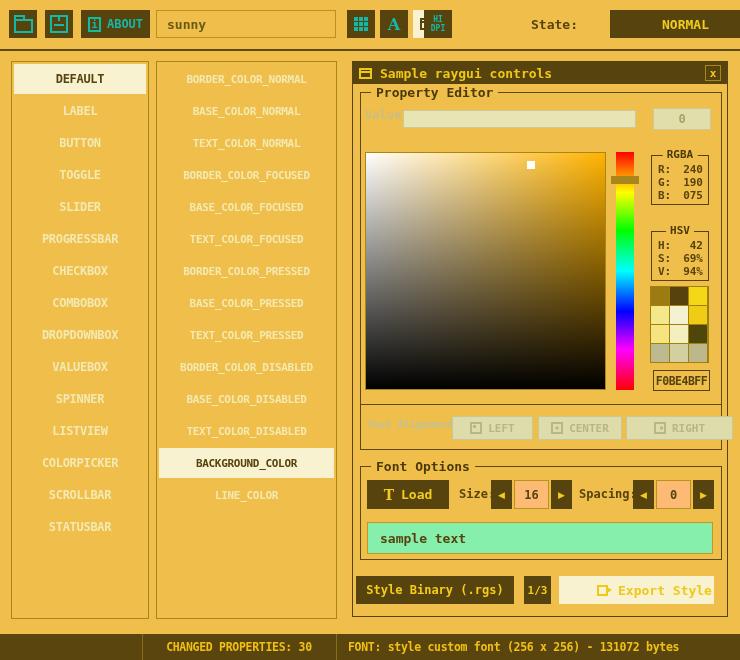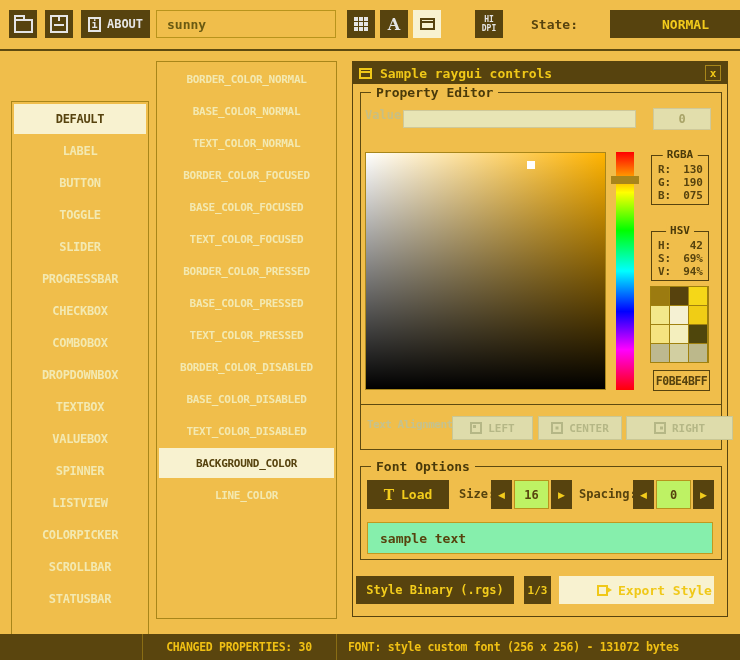--- a/index.html
+++ b/index.html
@@ -1,29 +1,29 @@
 <!DOCTYPE html>
 <html><head>
 <meta charset="utf-8">
 <style>
   html,body{margin:0;padding:0;background:#F0BE4B;}
   .app{position:relative;width:740px;height:660px;background:#F0BE4B;overflow:hidden;
        font-family:"DejaVu Sans Mono",monospace;font-weight:bold;color:#57430E;}
   .abs{position:absolute;box-sizing:border-box;}
 
   
-  .tbtn{position:absolute;top:10px;height:28px;background:#57430E;color:#e5e5e5;
+  .tbtn{position:absolute;top:10px;height:28px;background:#57430E;color:#14b8a6;
         display:flex;align-items:center;justify-content:center;box-sizing:border-box;cursor:pointer;}
   .btn-open{left:9px;width:28px;}
   .btn-save{left:45px;width:28px;}
   .btn-about{left:81px;width:69px;gap:6px;font-size:12px;}
   .btn-grid{left:347px;width:28px;}
   .btn-font{left:380px;width:28px;font-family:"DejaVu Serif",serif;font-size:16px;}
   .btn-window{left:413px;width:28px;background:#F8F2D0;color:#57430E;}
-  .btn-hidpi{left:475px;width:28px;flex-direction:column;font-size:8px;line-height:9px;}
+  .btn-hidpi{left:424px;width:28px;flex-direction:column;font-size:8px;line-height:9px;}
   .name-input{left:156px;top:10px;width:180px;height:28px;background:transparent;
         border:1px solid #B8941C;color:#6A5A12;font:inherit;font-weight:bold;font-size:13px;
         padding:0 0 0 10px;outline:none;}
   .state-label{left:531px;top:17px;font-size:13px;color:#57430E;}
   .state-dropdown{left:610px;top:10px;width:151px;height:28px;background:#57430E;color:#F3CC1C;
         display:flex;align-items:center;justify-content:center;font-size:13px;cursor:pointer;}
   .state-dropdown .chev{position:absolute;right:10px;font-size:10px;font-family:"DejaVu Sans",sans-serif;}
   .toolbar-sep{left:0;top:49px;width:740px;height:2px;background:#5E4A10;}
 
   
@@ -39,21 +39,21 @@
   .info-glyph::before{content:"i";}
   .grid-glyph{width:14px;height:14px;position:relative;}
   .grid-glyph::before{content:"";position:absolute;top:0;left:0;width:4px;height:4px;background:currentColor;
         box-shadow:5px 0 0 currentColor,10px 0 0 currentColor,0 5px 0 currentColor,5px 5px 0 currentColor,
         10px 5px 0 currentColor,0 10px 0 currentColor,5px 10px 0 currentColor,10px 10px 0 currentColor;}
   .window-glyph{width:15px;height:12px;border:2px solid currentColor;position:relative;box-sizing:border-box;}
   .window-glyph::before{content:"";position:absolute;left:0;right:0;top:1px;height:2px;background:currentColor;}
 
   
   .listbox{position:absolute;border:1px solid #A8861A;box-sizing:border-box;padding-top:2px;}
-  #controls-list{left:11px;top:61px;width:138px;height:558px;margin-top:40px;}
+  #controls-list{left:11px;top:61px;width:138px;height:558px;}
   #properties-list{left:156px;top:61px;width:181px;height:558px;}
   .list-item{height:30px;margin:0 2px 2px 2px;display:flex;align-items:center;justify-content:center;
         color:#F3E9B1;font-size:12px;letter-spacing:-0.3px;cursor:pointer;white-space:nowrap;}
   #properties-list .list-item{font-size:11px;}
   .list-item.selected{background:#F8F2D0;color:#57430E;}
 
   
   #sample-window{left:352px;top:61px;width:376px;height:556px;border:1px solid #57430E;}
   .titlebar{position:absolute;left:0;top:0;right:0;height:22px;background:#57430E;color:#F0C818;
         display:flex;align-items:center;gap:8px;padding:0 6px;font-size:13px;box-sizing:border-box;}
@@ -106,21 +106,21 @@
   .load-btn{left:14px;top:418px;width:82px;height:29px;background:#57430E;color:#F3CC1C;
         display:flex;align-items:center;justify-content:center;gap:7px;font-size:13px;cursor:pointer;}
   .t-glyph{font-family:"DejaVu Serif",serif;font-size:14px;}
   .fo-label{font-size:12px;color:#57430E;top:425px;}
   #size-label{left:106px;}
   #spacing-label{left:226px;}
   .spin-btn{position:absolute;top:418px;width:21px;height:29px;background:#57430E;color:#F3CC1C;
         display:flex;align-items:center;justify-content:center;font-size:9px;cursor:pointer;
         font-family:"DejaVu Sans",sans-serif;}
   #size-dec{left:138px;} #size-inc{left:198px;} #spacing-dec{left:280px;} #spacing-inc{left:340px;}
-  .spin-box{position:absolute;top:418px;height:29px;background:#bef264;border:1px solid #B8941C;
+  .spin-box{position:absolute;top:418px;height:29px;background:#fdba74;border:1px solid #B8941C;
         color:#57430E;font-size:12px;display:flex;align-items:center;justify-content:center;box-sizing:border-box;cursor:text;}
   #size-box{left:161px;width:35px;} #spacing-box{left:303px;width:35px;}
   .sample-box{left:14px;top:460px;width:346px;height:32px;border:1px solid #C1991F;background:#86efac;
         display:flex;align-items:center;padding-left:12px;font-size:13px;color:#57430E;box-sizing:border-box;cursor:text;}
 
   .binary-btn{left:3px;top:514px;width:158px;height:28px;background:#57430E;color:#F3CC1C;
         display:flex;align-items:center;justify-content:center;font-size:12px;cursor:pointer;}
   .pager{left:165px;top:514px;width:27px;height:28px;background:#57430E;color:#F3CC1C;
         display:flex;align-items:center;justify-content:center;font-size:11px;cursor:pointer;margin-left:6px;}
   .export-btn{left:206px;top:514px;width:155px;height:28px;background:#F8F2D0;color:#F0C818;
@@ -175,21 +175,20 @@
   <div class="listbox" id="controls-list">
       <div class="list-item selected">DEFAULT</div>
       <div class="list-item">LABEL</div>
       <div class="list-item">BUTTON</div>
       <div class="list-item">TOGGLE</div>
       <div class="list-item">SLIDER</div>
       <div class="list-item">PROGRESSBAR</div>
       <div class="list-item">CHECKBOX</div>
       <div class="list-item">COMBOBOX</div>
       <div class="list-item">DROPDOWNBOX</div>
-      <div class="list-item">TEXTBOX</div>
       <div class="list-item">VALUEBOX</div>
       <div class="list-item">SPINNER</div>
       <div class="list-item">LISTVIEW</div>
       <div class="list-item">COLORPICKER</div>
       <div class="list-item">SCROLLBAR</div>
       <div class="list-item">STATUSBAR</div>
     </div>
 
   <div class="listbox" id="properties-list">
       <div class="list-item">BORDER_COLOR_NORMAL</div>
@@ -225,21 +224,21 @@
     <div class="abs sv-panel">
       <div class="sv-cursor"></div>
     </div>
     <div class="abs hue-bar"></div>
     <div class="abs hue-handle"></div>
 
     <div class="mini-group" id="rgba-box">
       <span class="mini-label">RGBA</span>
       <div class="mini-row">
         <span>R:</span>
-          <span>130</span>
+          <span>240</span>
       </div>
       <div class="mini-row">
         <span>G:</span>
           <span>190</span>
       </div>
       <div class="mini-row">
         <span>B:</span>
           <span>075</span>
       </div>
     </div>

